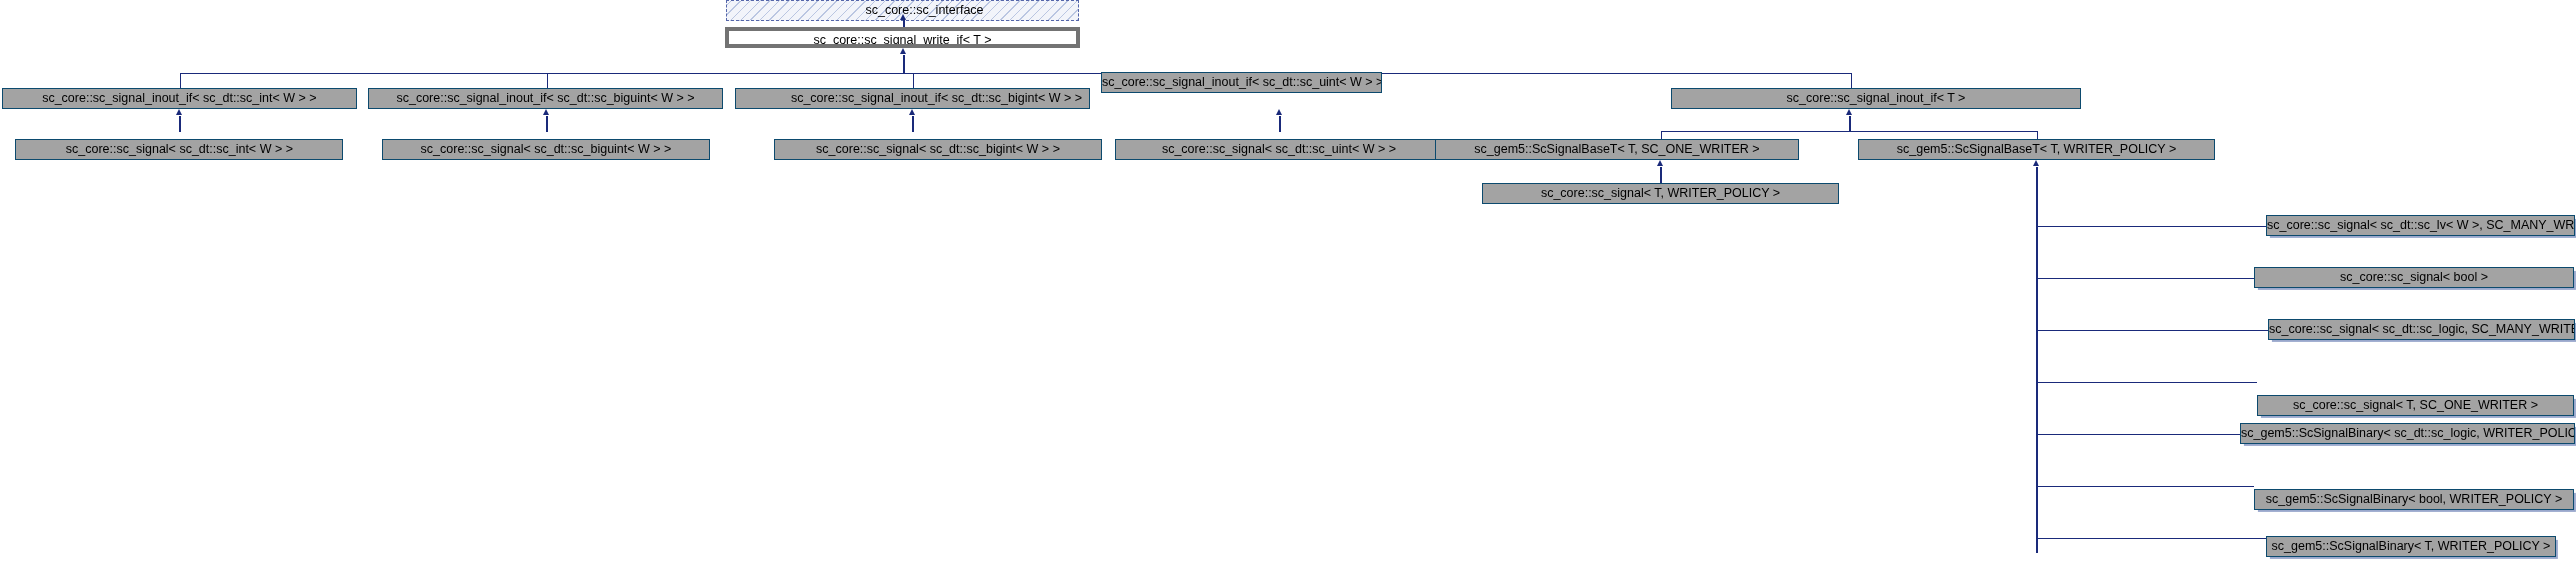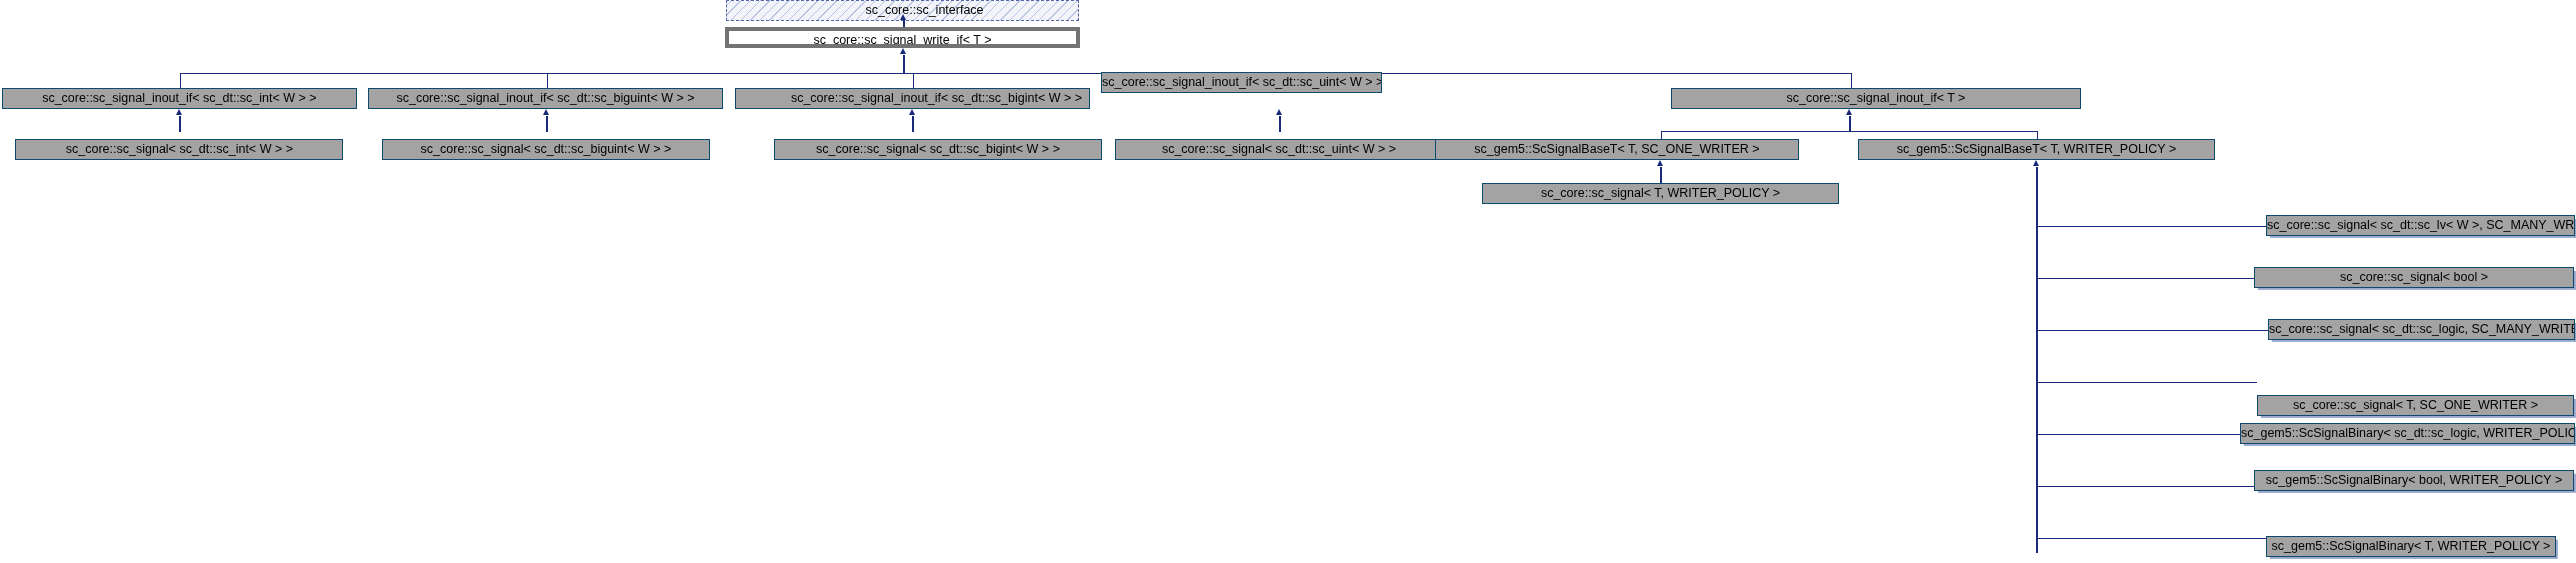--- a/index.html
+++ b/index.html
@@ -160,21 +160,21 @@
   </div>
   <div class="node shadow" style="left:2268px;top:319px;width:307px;">
     <span>sc_core::sc_signal&lt; sc_dt::sc_logic, SC_MANY_WRITERS &gt;</span>
   </div>
   <div class="node shadow" style="left:2257px;top:371px;width:317px;margin-top:24px;">
     <span>sc_core::sc_signal&lt; T, SC_ONE_WRITER &gt;</span>
   </div>
   <div class="node shadow" style="left:2240px;top:423px;width:335px;">
     <span>sc_gem5::ScSignalBinary&lt; sc_dt::sc_logic, WRITER_POLICY &gt;</span>
   </div>
-  <div class="node shadow" style="left:2254px;top:470px;width:320px;">
+  <div class="node shadow" style="left:2254px;top:489px;width:320px;">
     <span>sc_gem5::ScSignalBinary&lt; bool, WRITER_POLICY &gt;</span>
   </div>
   <div class="node shadow" style="left:2266px;top:536px;width:290px;">
     <span>sc_gem5::ScSignalBinary&lt; T, WRITER_POLICY &gt;</span>
   </div>
 
 </div>
 
 
 </body></html>

